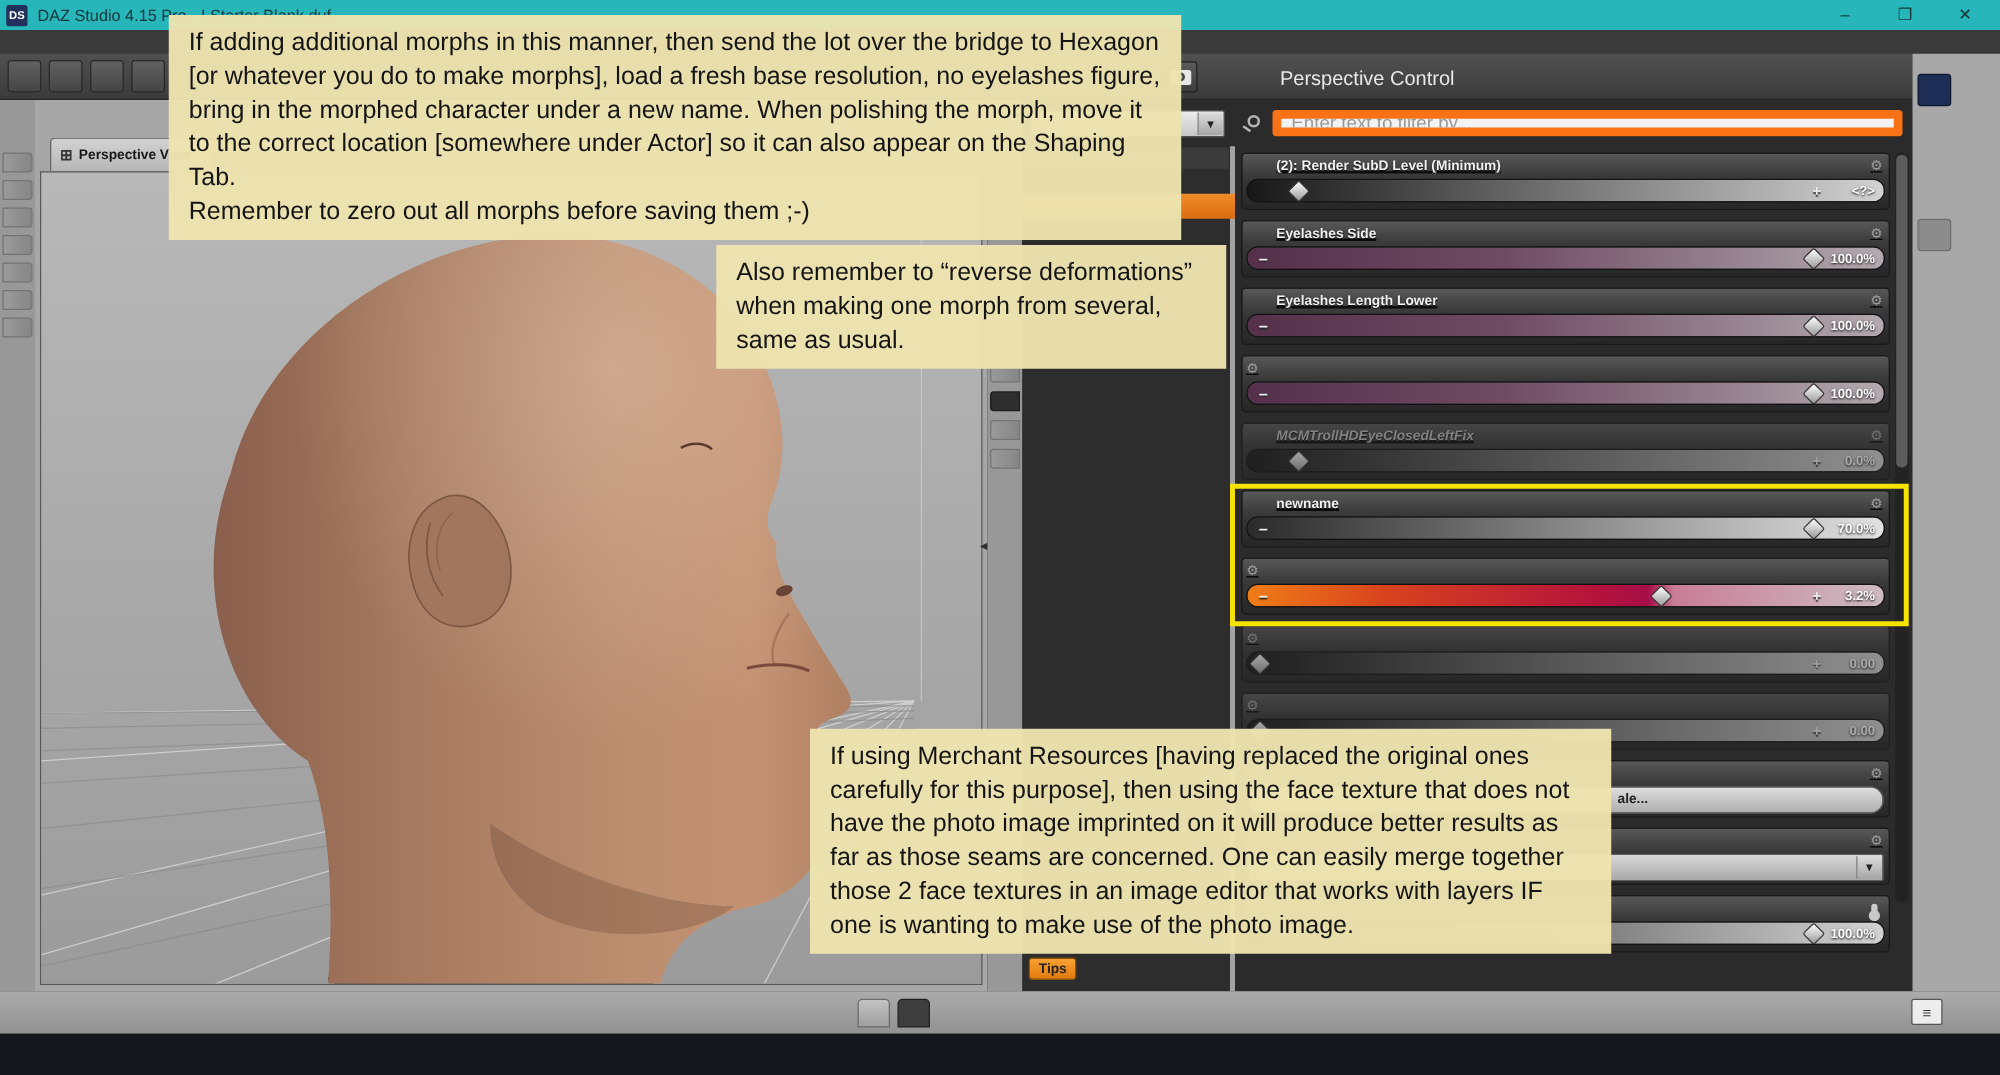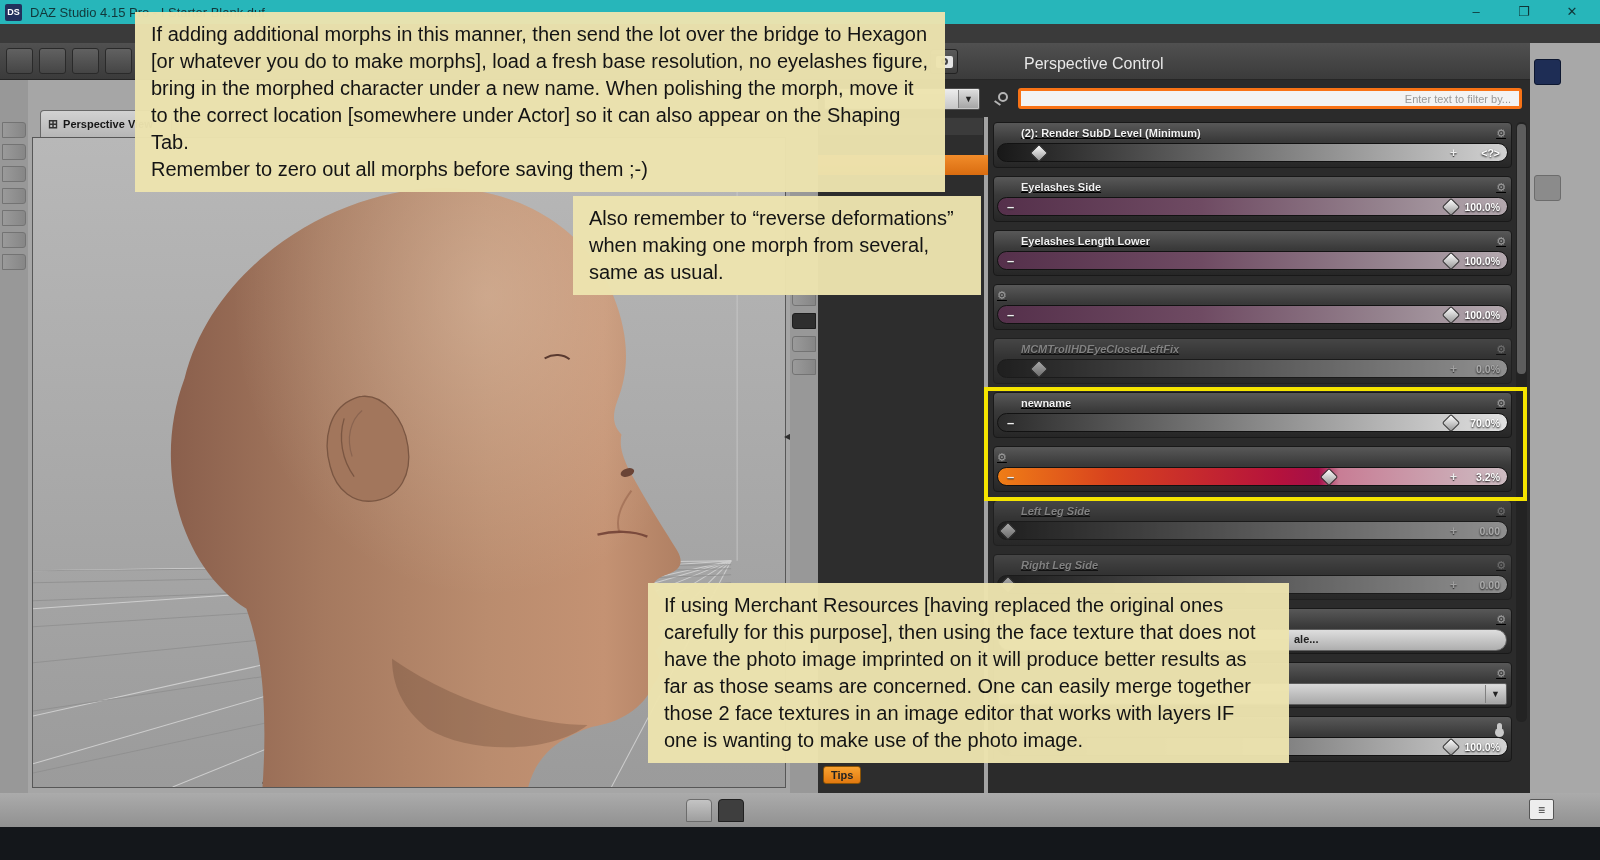--- a/index.html
+++ b/index.html
@@ -62,22 +62,22 @@
   
   .right-panel{position:absolute;left:818px;top:80px;width:712px;height:713px;background:#2b2b2b;}
   .node-combo{position:absolute;left:6px;top:8px;width:156px;height:22px;background:linear-gradient(#ededed,#c6c6c6);
               border:1px solid #4e4e4e;border-radius:2px;}
   .combo-arrow{position:absolute;right:1px;top:1px;bottom:1px;width:20px;background:linear-gradient(#dcdcdc,#a6a6a6);
                border-left:1px solid #808080;text-align:center;font-size:9px;line-height:19px;color:#222;}
   .search-ico{position:absolute;left:180px;top:12px;width:10px;height:10px;border:2px solid #b5b5b5;border-radius:50%;}
   .search-ico::after{content:"";position:absolute;left:-6px;top:8px;width:7px;height:2px;background:#b5b5b5;
                      transform:rotate(35deg);}
   .filter-input{position:absolute;left:200px;top:8px;width:504px;height:21px;background:#f3f3f3;
-                border:3px solid #f97316;border-radius:3px;font-size:11px;color:#333;padding:0 8px;
-                font-family:"Liberation Sans",sans-serif;text-align:right;}
+                border:7px solid #f97316;border-radius:3px;font-size:15px;color:#333;padding:0 8px;
+                font-family:"Liberation Sans",sans-serif;}
   .filter-input::placeholder{color:#999;}
   .tree-col{position:absolute;left:0;top:37px;width:170px;bottom:0;background:#2d2d2d;border-right:4px solid #a3a3a3;}
   .tree-row{height:17px;margin:1px 1px 0 1px;background:#3b3b3b;}
   .tree-sel{position:absolute;left:0;top:38px;height:20px;width:170px;background:linear-gradient(#f18c2a,#d96c10);}
   .tips-btn{position:absolute;left:5px;bottom:9px;background:linear-gradient(#f8a231,#e2790f);color:#232323;
             font-weight:bold;font-size:11px;padding:2px 7px;border-radius:3px;border:1px solid #8a5306;}
 
   .sliders-col{position:absolute;left:175px;top:42px;width:519px;text-decoration:underline;}
   .srow{position:relative;height:46px;margin-bottom:8px;background:linear-gradient(#585858 0%,#3a3a3a 40%,#262626 100%);
         border:1px solid #191919;border-radius:4px;padding:2px 3px;}
@@ -381,33 +381,31 @@
             </div>
             <div class="track">
               <span class="minus">–</span>
               <span class="handle" style="left: 65%;"></span>
               <span class="plus">+</span>
               <span class="sval">3.2%</span>
             </div>
           </div>
           <div class="srow st-disabled">
             <div class="srow-top">
-              <span class="slabel">Left Leg Side</span>
               <span class="gear">⚙</span>
             </div>
             <div class="track">
 
               <span class="handle" style="left: 2%;"></span>
               <span class="plus">+</span>
               <span class="sval">0.00</span>
             </div>
           </div>
           <div class="srow st-disabled">
             <div class="srow-top">
-              <span class="slabel">Right Leg Side</span>
               <span class="gear">⚙</span>
             </div>
             <div class="track">
 
               <span class="handle" style="left: 2%;"></span>
               <span class="plus">+</span>
               <span class="sval">0.00</span>
             </div>
           </div>
         </div>

